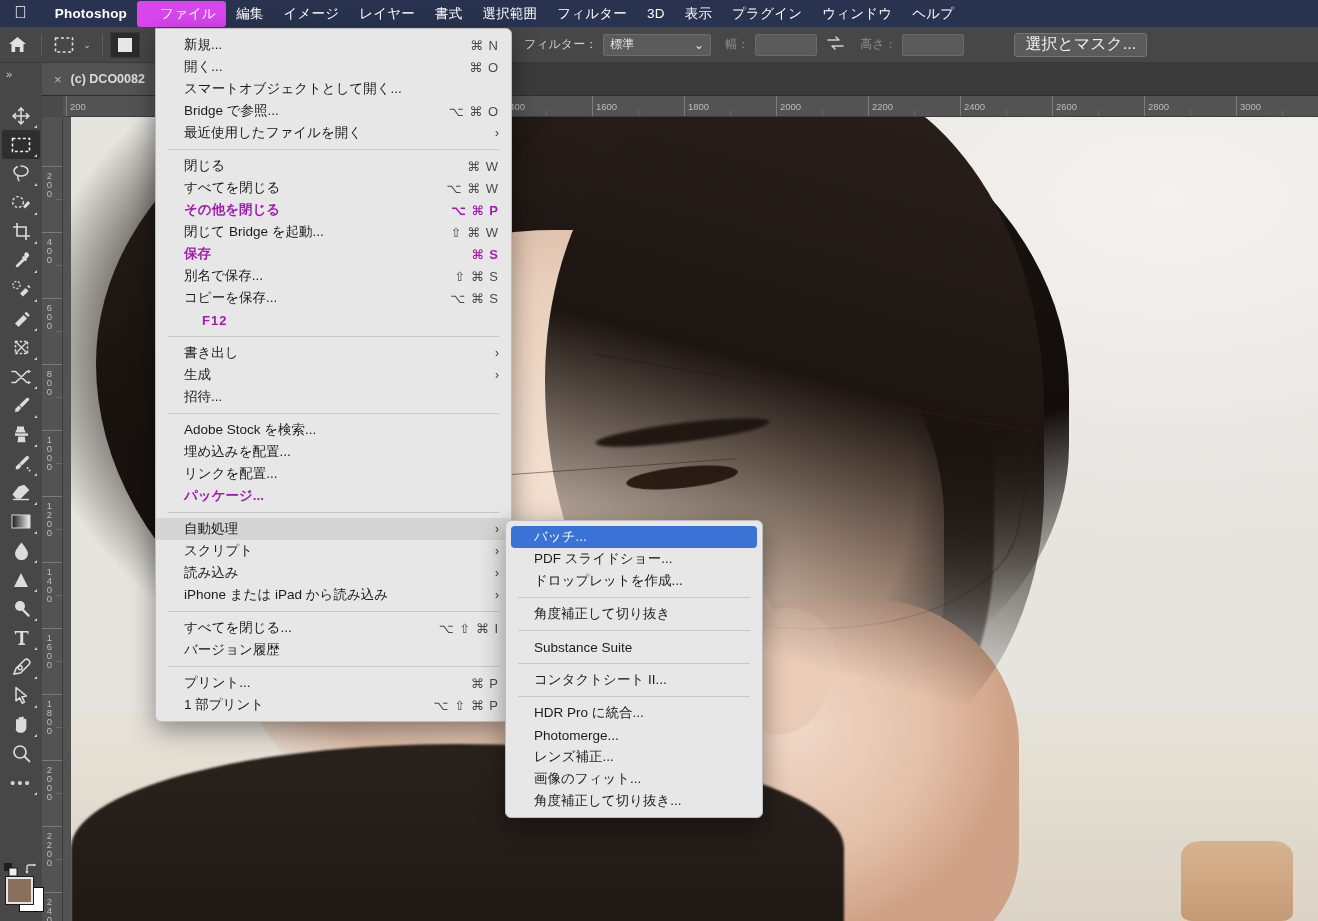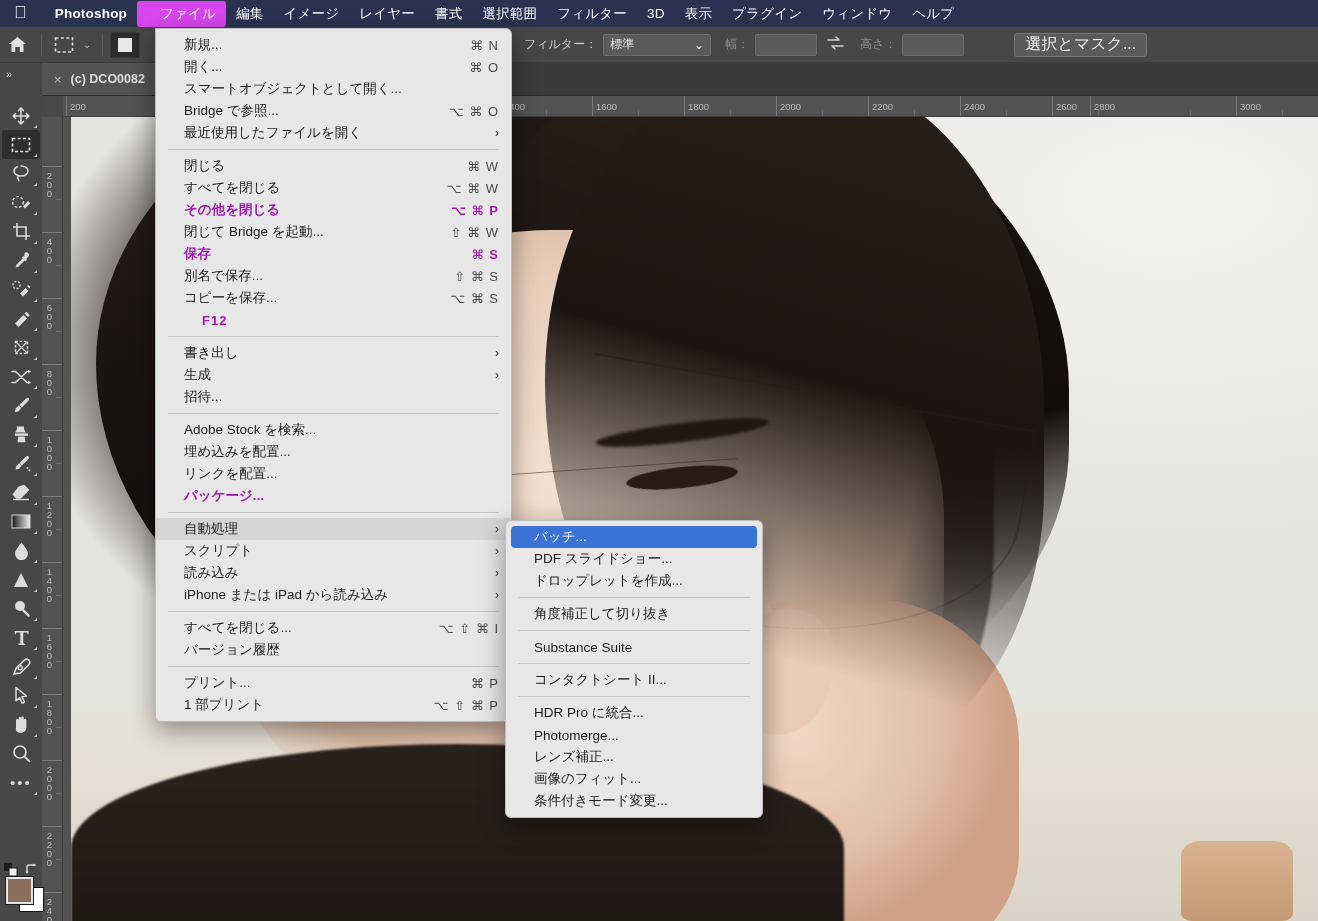--- a/index.html
+++ b/index.html
@@ -549,21 +549,21 @@
       <div class="tk" style="left: 642px;">1800</div>
       <div class="mtk" style="left: 688px;"></div>
       <div class="tk" style="left: 734px;">2000</div>
       <div class="mtk" style="left: 780px;"></div>
       <div class="tk" style="left: 826px;">2200</div>
       <div class="mtk" style="left: 872px;"></div>
       <div class="tk" style="left: 918px;">2400</div>
       <div class="mtk" style="left: 964px;"></div>
       <div class="tk" style="left: 1010px;">2600</div>
       <div class="mtk" style="left: 1056px;"></div>
-      <div class="tk" style="left: 1048px; text-align: center;">2800</div>
+      <div class="tk" style="left: 1102px; text-align: center;">2800</div>
       <div class="mtk" style="left: 1148px;"></div>
       <div class="tk" style="left: 1194px;">3000</div>
       <div class="mtk" style="left: 1240px;"></div>
     </div>
   <div class="rulerV" id="rulerV">
       <div class="tk" style="top: 49px;">
         <span>200</span>
       </div>
       <div class="mtk" style="top: 82px;"></div>
       <div class="tk" style="top: 115px;">
@@ -780,17 +780,17 @@
       <div class="mi">
         <span class="lbl">Photomerge...</span>
       </div>
       <div class="mi">
         <span class="lbl">レンズ補正...</span>
       </div>
       <div class="mi">
         <span class="lbl">画像のフィット...</span>
       </div>
       <div class="mi">
-        <span class="lbl">条件付きモード変更...</span>
+        <span class="lbl">角度補正して切り抜き...</span>
       </div>
     </div>
 
 </div>
 
 </body></html>

